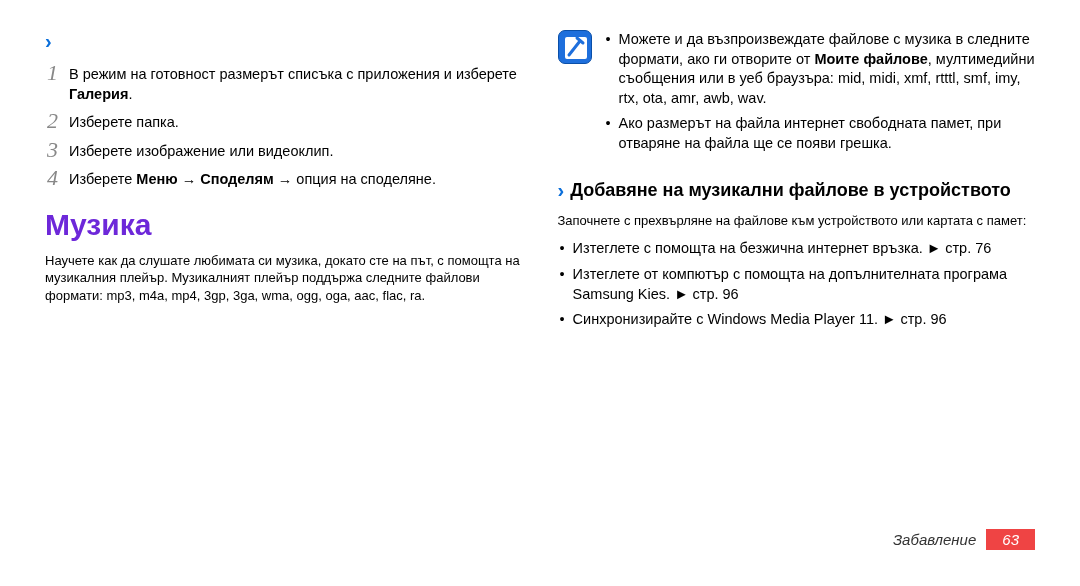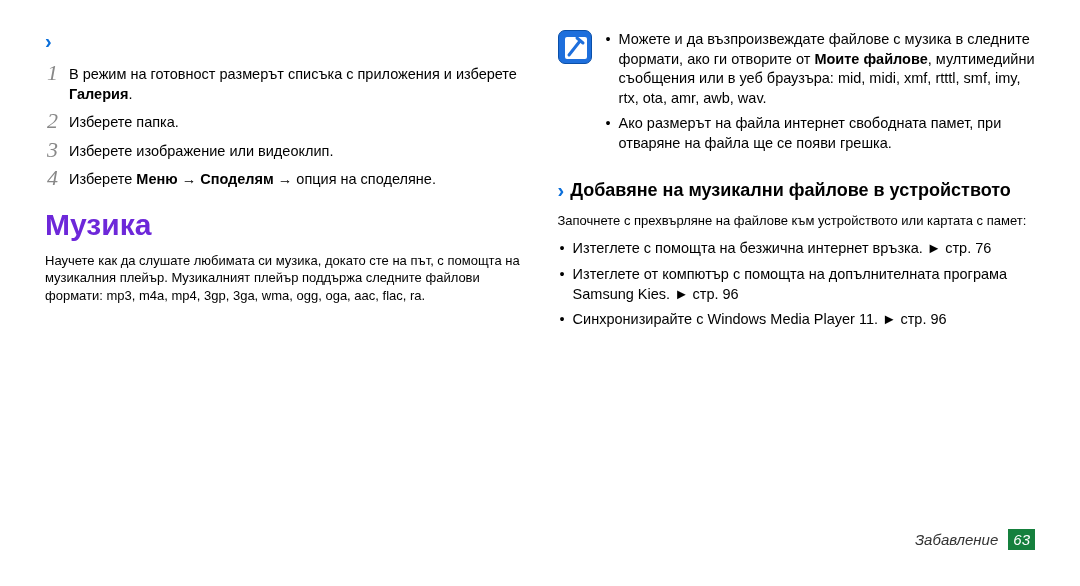--- a/index.html
+++ b/index.html
@@ -103,23 +103,23 @@
     position: absolute;
     bottom: 36px;
     right: 45px;
     font-size: 15px;
     display: flex;
     align-items: center;
     gap: 10px;
   }
   .footer .label { font-style: italic; color: #333; }
   .footer .page {
-    background: #15803d;
+    background: #ef4444;
     color: #fff;
-    padding: 2px 5px;
+    padding: 2px 16px;
     font-style: italic;
     font-size: 15px;
   }
   .arrow { font-family: Arial, sans-serif; }
 </style>
 </head>
 <body>
 
 <div class="columns">
 

